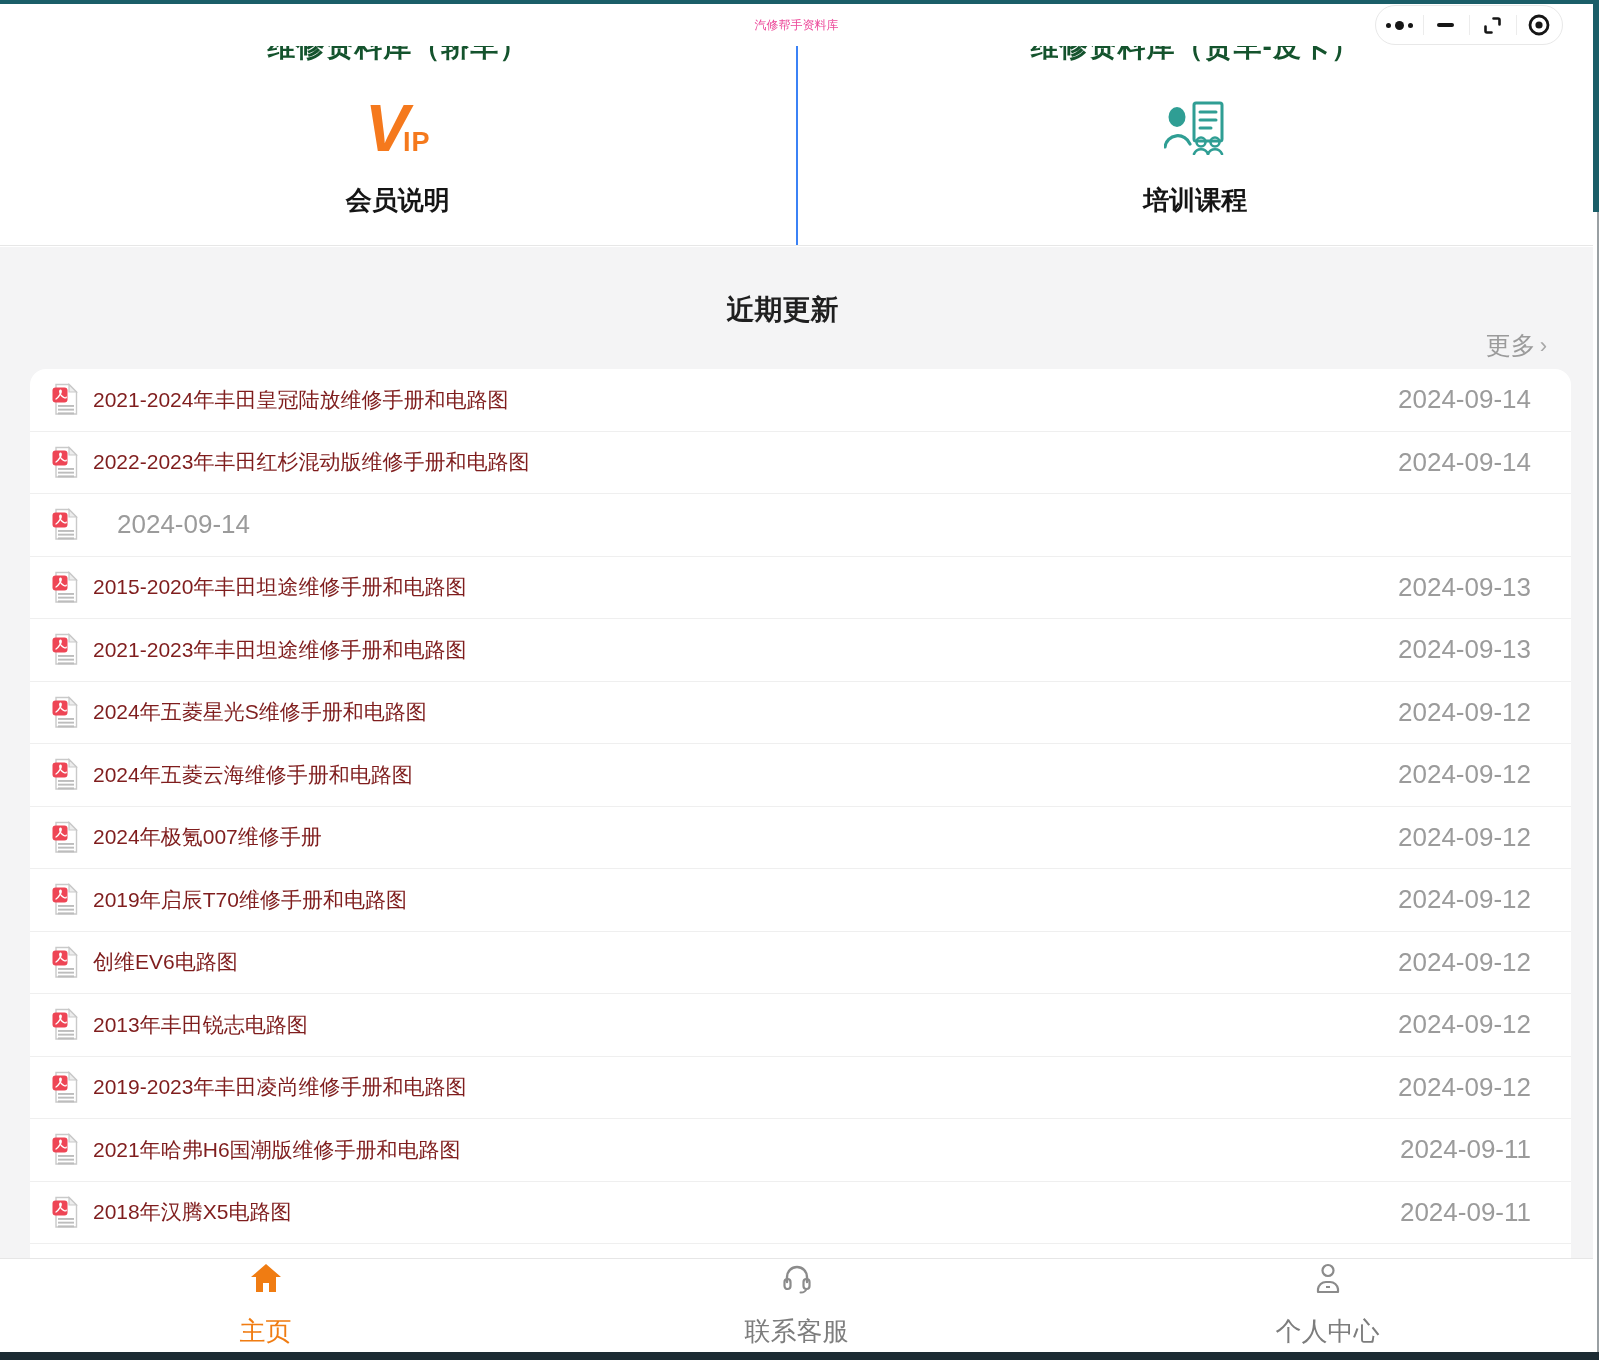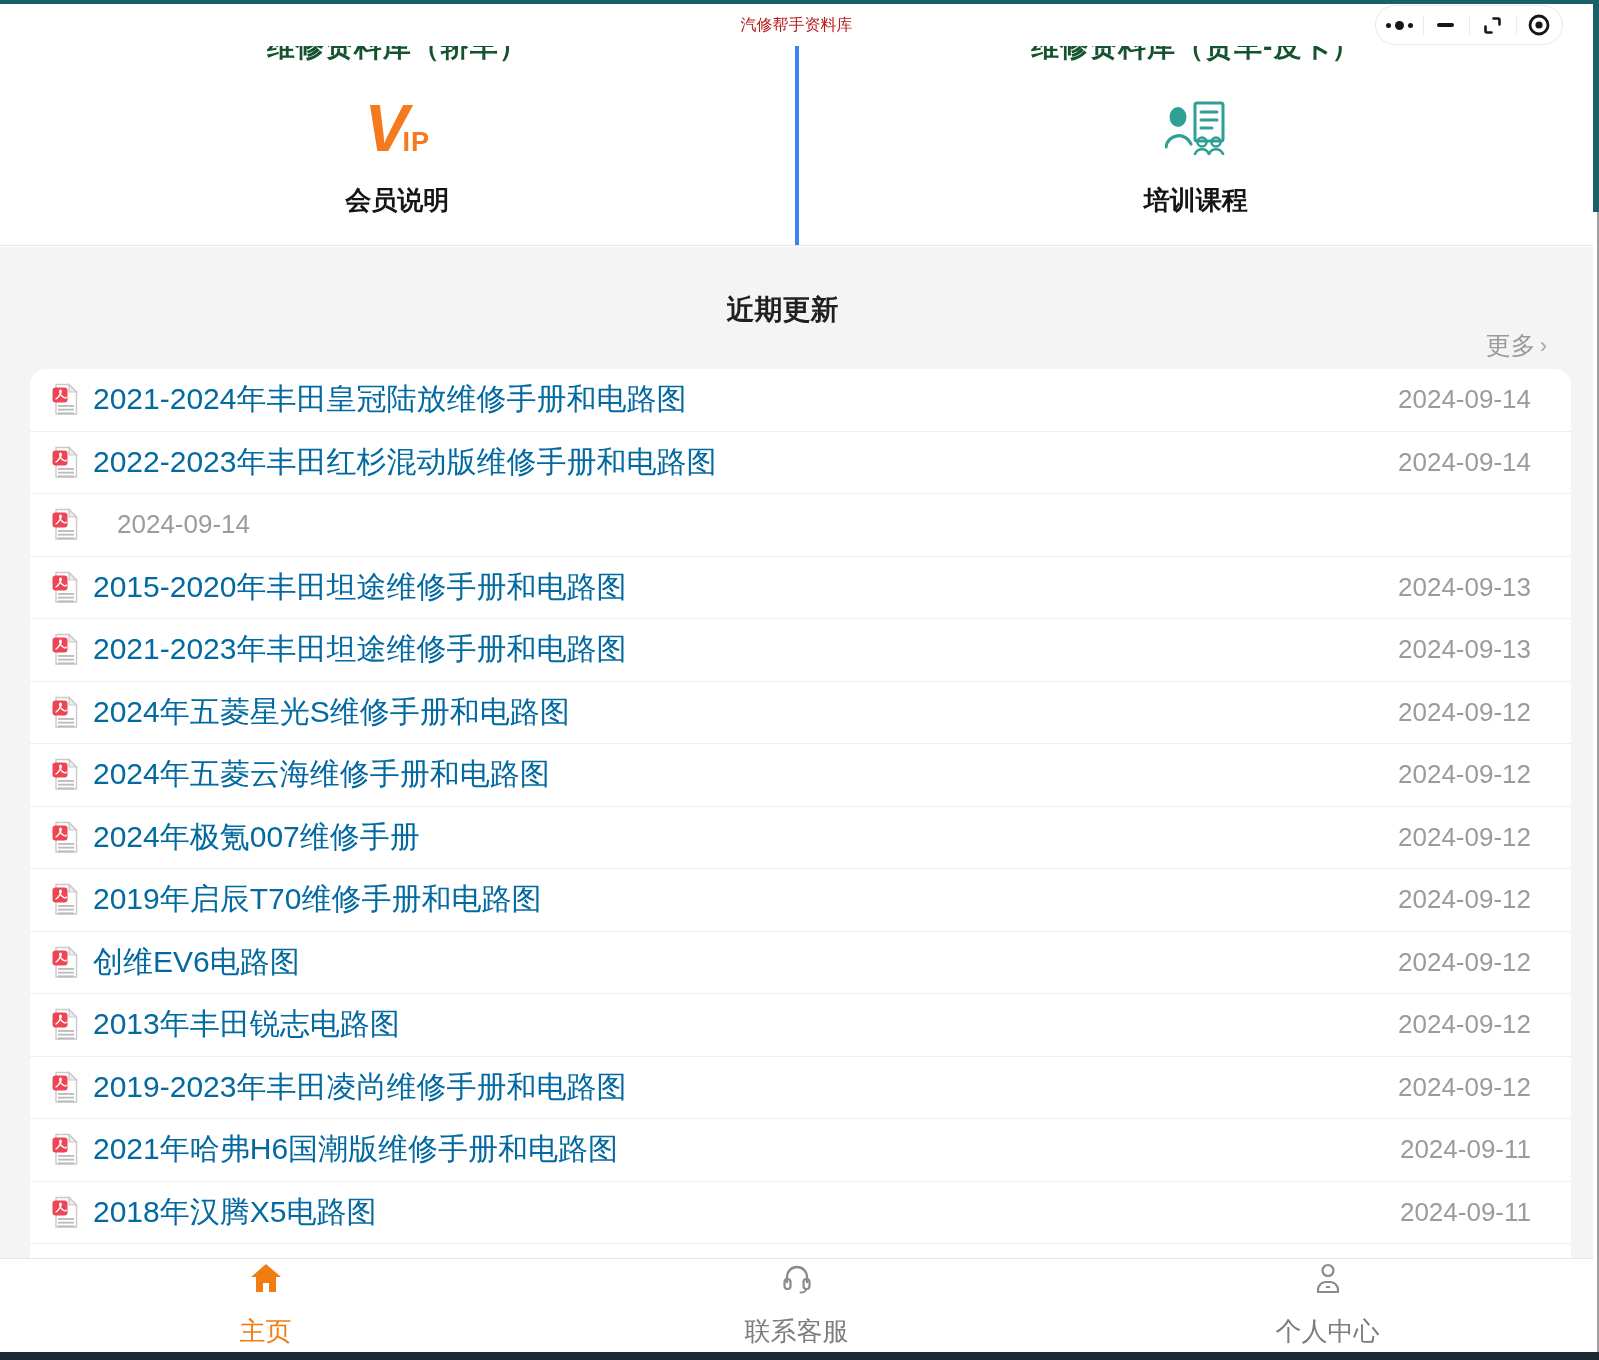--- a/index.html
+++ b/index.html
@@ -12,55 +12,55 @@
   .edge-top    { position:absolute; top:0; left:0; width:100%; height:4px;  background:#1a5e68; z-index:60; }
   .edge-right-teal { position:absolute; top:0; right:0; width:6px; height:212px; background:#1a5e68; z-index:60; }
   .edge-right-gray { position:absolute; top:212px; right:0; width:2px; height:1148px; background:#9aa0a3; z-index:60; }
   .edge-bottom { position:absolute; bottom:0; left:0; width:100%; height:8px; background:#1c2b33; z-index:60; }
   .corner-tr { position:absolute; top:4px; right:6px; width:30px; height:30px; background:#1a5e68; z-index:41; }
   .corner-tr::after { content:""; position:absolute; inset:0; background:#fff; border-top-right-radius:30px; }
 
   
   .titlebar { position:absolute; top:4px; left:0; right:6px; height:42px; background:#fff; z-index:42; }
   .titlebar-title { position:absolute; left:0; right:0; top:0; height:42px; line-height:42px;
-    text-align:center; font-size:16px; color:#b91c1c; }
+    text-align:center; font-size:12px; color:#ec4899; }
   .capsule { position:absolute; top:5px; right:36px; height:40px; width:188px; background:#fff;
     border:1px solid #e8e8e8; border-radius:21px; display:flex; align-items:stretch; z-index:43; }
   .cap-btn { flex:1; display:flex; align-items:center; justify-content:center; cursor:pointer; position:relative; }
   .cap-btn + .cap-btn::before { content:""; position:absolute; left:0; top:9px; bottom:9px; width:1px; background:#ececec; }
   .dots { display:flex; align-items:center; gap:4px; }
   .dot-s { width:5px; height:5px; border-radius:50%; background:#161616; }
   .dot-l { width:9px; height:9px; border-radius:50%; background:#161616; }
   .minus-bar { width:17px; height:3.5px; border-radius:2px; background:#161616; }
 
   
   .cards { position:absolute; top:46px; left:0; right:6px; height:200px; background:#fff;
     display:flex; border-bottom:1px solid #e7e7e7; z-index:10; }
   .card { flex:1; position:relative; text-align:center; cursor:pointer; }
-  .card + .card { border-left:4px solid #3b82f6; }
+  .card + .card { border-left:2px solid #3b82f6; }
   .clip-wrap { height:17px; overflow:hidden; }
   .clip-title { font-size:28px; font-weight:700; color:#14532d; line-height:32px; margin-top:-15px; letter-spacing:1px; }
   .card-icon-wrap { height:86px; margin-top:22px; display:flex; align-items:center; justify-content:center; }
   .card-label { font-size:26px; font-weight:700; color:#151515; margin-top:12px; }
   .vip-logo { display:inline-flex; align-items:flex-end; color:#f5791d; }
   .vip-v  { font-size:66px; line-height:60px; font-weight:900; font-style:italic; }
   .vip-ip { font-size:27px; line-height:27px; font-weight:800; margin-left:-6px; margin-bottom:2px; letter-spacing:1px; }
 
   
   .section { position:absolute; top:247px; left:0; right:6px; bottom:102px; background:#f4f4f5; overflow:hidden; z-index:5; }
   .section-header { display:flex; align-items:center; padding:44px 46px 0 18px; height:88px;flex-direction:column; }
   .orange-bar { width:6px; height:28px; background:#ef8200; margin-right:20px; }
   .section-title { font-size:28px; font-weight:700; color:#1f1f1f; }
   .more-link { margin-left:auto; font-size:25px; color:#9b9b9b; cursor:pointer; display:flex; align-items:center; }
   .more-arrow { font-size:22px; margin-left:4px; color:#a8a8a8; }
 
   .list-card { margin:34px 22px 0 30px; background:#fff; border-radius:16px; overflow:hidden; padding-bottom:30px; }
   .row { display:flex; align-items:center; height:62.5px; padding:0 40px 0 22px; border-bottom:1px solid #efefef; cursor:pointer; }
   .pdf-icon { width:28px; height:33px; flex:0 0 28px; margin-right:13px; }
-  .row-title { font-size:30px; color:#0369a1; flex:1; white-space:nowrap; overflow:hidden; }
+  .row-title { font-size:21px; color:#7f1d1d; flex:1; white-space:nowrap; overflow:hidden; }
   .row-date { font-size:26px; color:#9b9b9b; margin-left:24px; white-space:nowrap; }
 
   
   .tabbar { position:absolute; left:0; right:6px; bottom:8px; height:94px; background:#fff;
     border-top:1px solid #e6e6e6; display:flex; z-index:50; }
   .tab { flex:1; display:flex; flex-direction:column; align-items:center; justify-content:center; gap:20px; cursor:pointer; }
   .tab-label { font-size:26px; color:#7d7d7d; }
   .tab.active .tab-label { color:#f07c12; }
 </style>
 </head>

